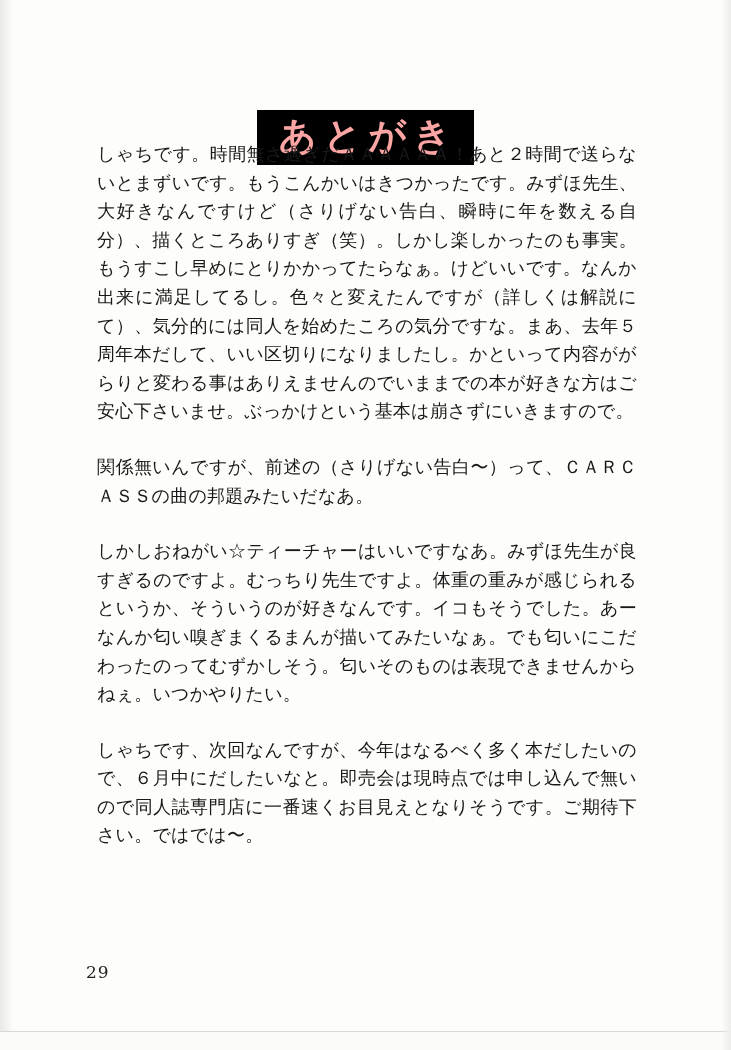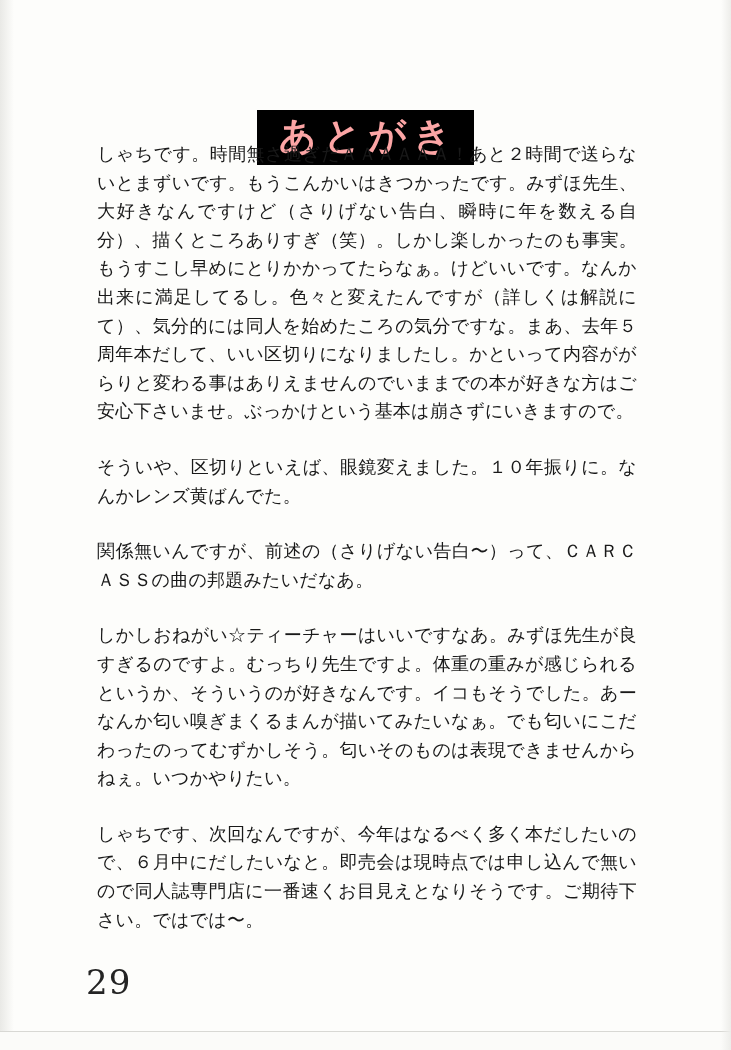--- a/index.html
+++ b/index.html
@@ -74,21 +74,21 @@
     margin: 0 0 27px 0;
     text-indent: 0;
   }
   .para:last-child { margin-bottom: 0; }
 
   .page-number {
     position: absolute;
     left: 86px;
     top: 962px;
     font-family: "DejaVu Serif", "Liberation Serif", serif;
-    font-size: 34px;
+    font-size: 17px;
     color: #242424;
     letter-spacing: 1px;
   }
 
   .bottom-rule {
     position: absolute;
     left: 0;
     top: 1031px;
     width: 731px;
     height: 1px;
@@ -107,21 +107,20 @@
 <body>
 
 <div class="page">
 
   <div class="title-wrap">
     <span class="title">あとがき</span>
   </div>
 
   <div class="body-text">
     <p class="para">しゃちです。時間無さ過ぎだＡＡＡＡＡＡ！あと２時間で送らないとまずいです。もうこんかいはきつかったです。みずほ先生、大好きなんですけど（さりげない告白、瞬時に年を数える自分）、描くところありすぎ（笑）。しかし楽しかったのも事実。もうすこし早めにとりかかってたらなぁ。けどいいです。なんか出来に満足してるし。色々と変えたんですが（詳しくは解説にて）、気分的には同人を始めたころの気分ですな。まあ、去年５周年本だして、いい区切りになりましたし。かといって内容ががらりと変わる事はありえませんのでいままでの本が好きな方はご安心下さいませ。ぶっかけという基本は崩さずにいきますので。</p>
-    <p class="para">そういや、区切りといえば、眼鏡変えました。１０年振りに。なんかレンズ黄ばんでた。</p>
     <p class="para">関係無いんですが、前述の（さりげない告白〜）って、ＣＡＲＣＡＳＳの曲の邦題みたいだなあ。</p>
     <p class="para">しかしおねがい☆ティーチャーはいいですなあ。みずほ先生が良すぎるのですよ。むっちり先生ですよ。体重の重みが感じられるというか、そういうのが好きなんです。イコもそうでした。あーなんか匂い嗅ぎまくるまんが描いてみたいなぁ。でも匂いにこだわったのってむずかしそう。匂いそのものは表現できませんからねぇ。いつかやりたい。</p>
     <p class="para">しゃちです、次回なんですが、今年はなるべく多く本だしたいので、６月中にだしたいなと。即売会は現時点では申し込んで無いので同人誌専門店に一番速くお目見えとなりそうです。ご期待下さい。ではでは〜。</p>
   </div>
 
   <div class="page-number">29</div>
 
   <div class="bottom-rule"></div>
   <div class="bottom-band"></div>
 

